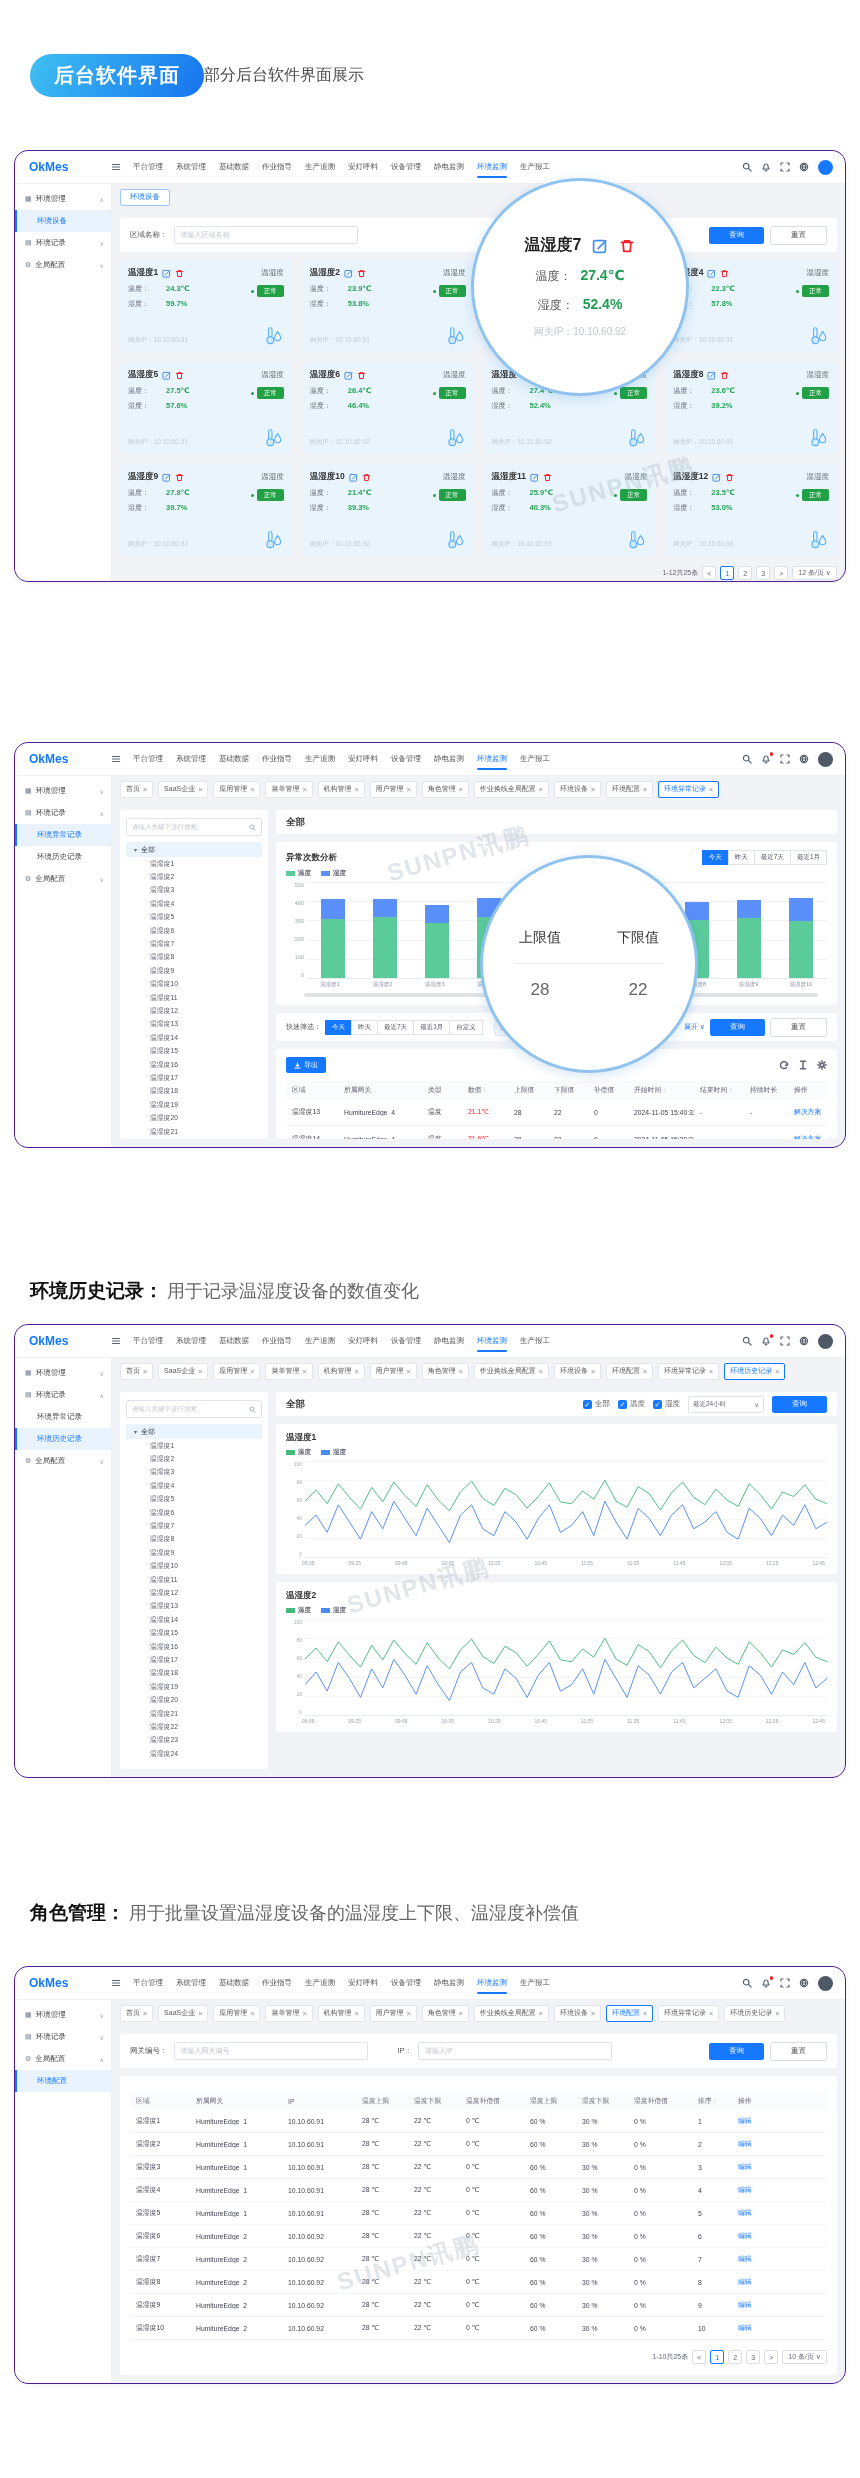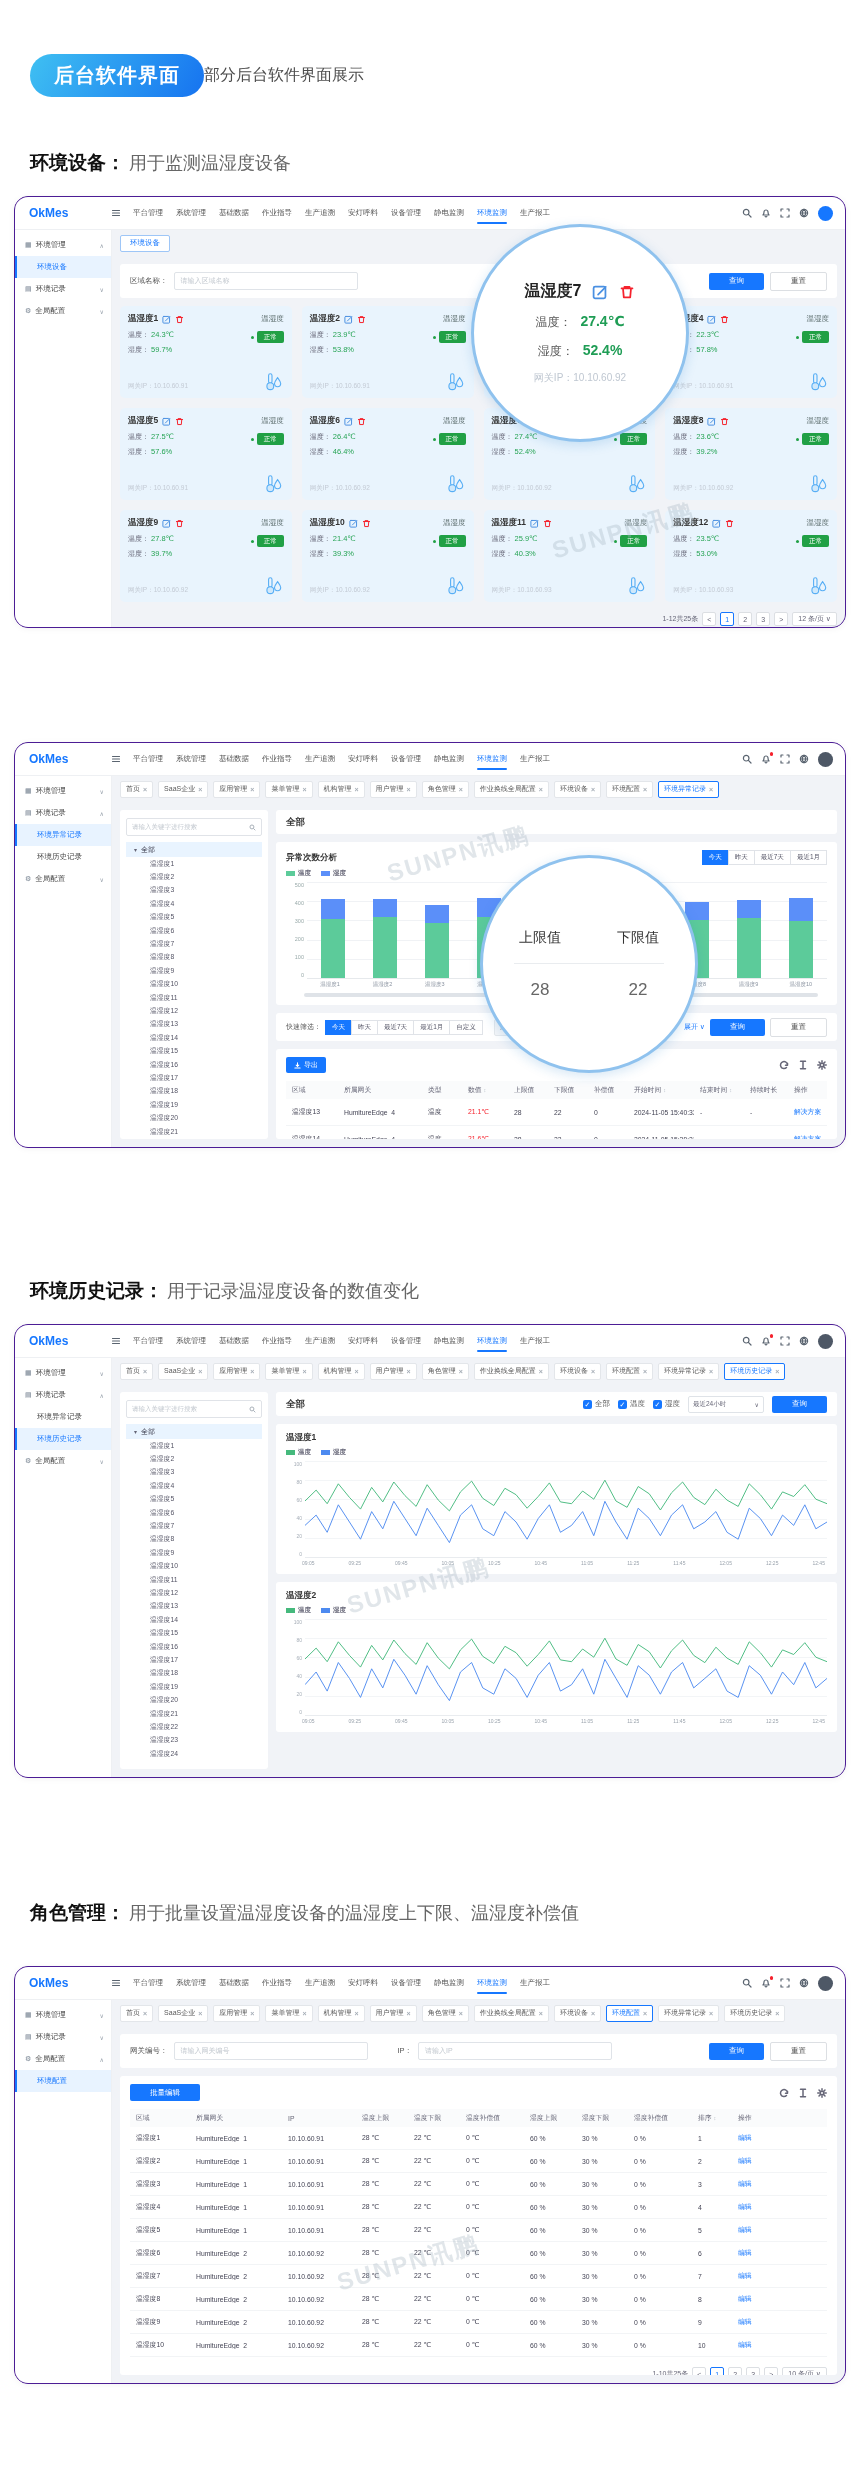--- a/index.html
+++ b/index.html
@@ -72,21 +72,21 @@
 .pg.wide{padding:0 5px;color:#667;}
 
 .filter-card{height:34px;min-height:34px;display:flex;align-items:center;padding:0 10px;gap:6px;font-size:7.5px;color:#555;}
 .cards{display:grid;grid-template-columns:repeat(4,1fr);gap:10px;margin-top:8px;}
 .dev-card{background:#e9f4fd;border-radius:5px;height:92px;position:relative;padding:7px 8px;box-sizing:border-box;}
 .dc-title{display:flex;align-items:center;gap:4px;font-size:8.5px;font-weight:700;color:#333;}
 .mini-icon svg{width:9px;height:9px;display:block;stroke-width:1.1;fill:none;stroke-linecap:round;stroke-linejoin:round;}
 .icon-edit svg{stroke:#4a90e2;} .icon-trash svg{stroke:#f5222d;}
 .dc-tag{position:absolute;top:8px;right:8px;font-size:7.5px;color:#566;}
 .dc-row{margin-top:5px;font-size:7px;color:#667;}
-.dc-row b{color:#27a455;font-size:7.5px;margin-left:2px;font-weight:400;}
+.dc-row b{color:#27a455;font-size:7.5px;margin-left:17px;font-weight:700;}
 .dc-ip{position:absolute;left:8px;bottom:7px;font-size:6.5px;color:#c3cad4;}
 .dc-badge{position:absolute;top:25px;right:8px;display:flex;align-items:center;gap:3px;}
 .gdot{width:3px;height:3px;border-radius:50%;background:#21a045;}
 .blabel{background:#21a045;color:#fff;font-size:6.5px;padding:1.5px 7px;border-radius:2px;}
 .dc-thermo{position:absolute;right:9px;bottom:6px;}
 .dc-thermo svg{width:22px;height:20px;display:block;stroke:#57aef5;stroke-width:1.1;fill:none;stroke-linecap:round;}
 
 .callout{position:absolute;z-index:6;border:3px solid #8fc2ee;background:#fff;border-radius:50%;
          box-shadow:0 3px 12px rgba(30,120,200,.18);display:flex;flex-direction:column;align-items:center;justify-content:center;}
 #co1{left:456px;top:27px;width:212px;height:212px;}
@@ -167,24 +167,20 @@
 </style>
 </head>
 <body>
 
 <div class="hero">
   <span class="badge">后台软件界面</span>
   <span class="hero-sub">部分后台软件界面展示</span>
 </div>
 
 <div class="sec" id="sec1">
-  <div class="sec-head">
-    <span class="sec-title">环境设备：</span>
-    <span class="sec-desc">用于监测温湿度设备</span>
-  </div>
   <div class="frame">
     <div class="app">
       <div class="app-hd">
         <div class="logo">OkMes</div>
         <span class="hicon burger">
             <svg viewBox="0 0 10 10">
               <path d="M1.5 2.5h7M1.5 5h7M1.5 7.5h7"></path>
             </svg>
           </span>
         <div class="nav">
@@ -1524,41 +1520,20 @@
                 </div>
               <span style="margin-left:24px;">IP：</span>
               <div class="inp" style="width:180px">
                   <span>请输入IP</span>
                 </div>
               <span class="grow"></span>
               <span class="btn primary">查询</span>
               <span class="btn plain">重置</span>
             </div>
             <div class="card table-card" style="margin-top:8px;">
-              <div class="tc-toolbar">
-                <span class="btn primary">批量编辑</span>
-                <span class="tc-icons">
-                  <span class="hicon">
-                      <svg viewBox="0 0 8 8">
-                        <path d="M6.8 4a2.8 2.8 0 1 0-.8 2M6.8 2.6V4.2H5.2"></path>
-                      </svg>
-                    </span>
-                  <span class="hicon">
-                      <svg viewBox="0 0 8 8">
-                        <path d="M2 1h4M4 1v6M2 7h4"></path>
-                      </svg>
-                    </span>
-                  <span class="hicon">
-                      <svg viewBox="0 0 8 8">
-                        <circle cx="4" cy="4" r="1.4"></circle>
-                        <path d="M4 .6v1.2M4 6.2v1.2M.6 4h1.2M6.2 4h1.2M1.6 1.6l.9.9M5.5 5.5l.9.9M6.4 1.6l-.9.9M2.5 5.5l-.9.9"></path>
-                      </svg>
-                    </span>
-                </span>
-              </div>
               <div class="t2 t-s4">
                 <div class="trh">
 
                   <span class="th-cell">
                       <i>区域</i>
                     </span>
                   <span class="th-cell">
                       <i>所属网关</i>
                     </span>
                   <span class="th-cell">

